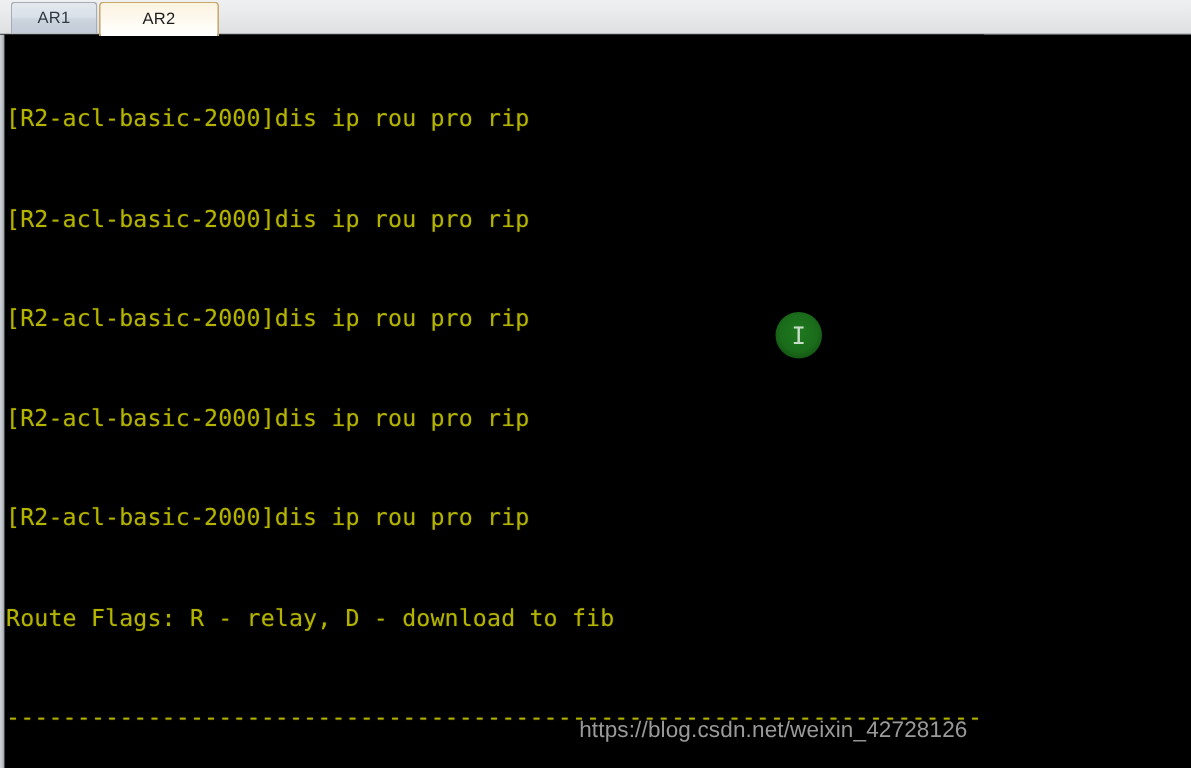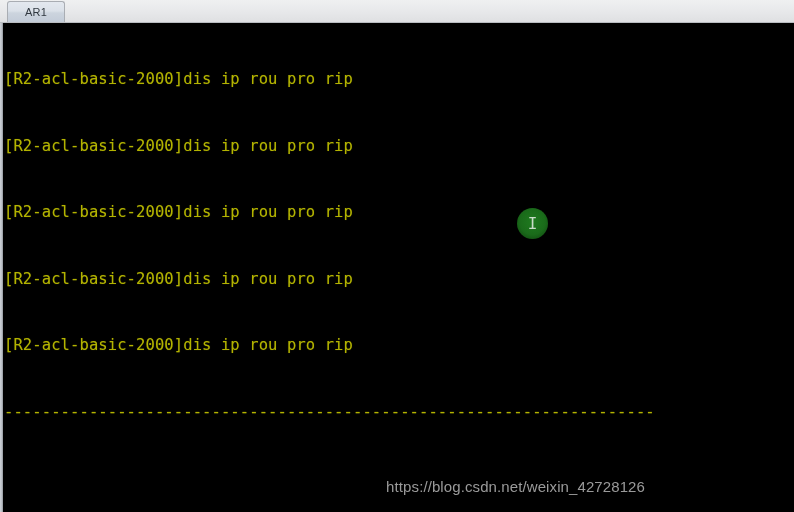--- a/index.html
+++ b/index.html
@@ -149,31 +149,33 @@
   }
 </style>
 </head>
 <body>
 
 <div id="app">
 
   <div class="tabbar">
     <div class="tabbar-fill"></div>
     <div class="tab tab-inactive">AR1</div>
+    <div class="tab tab-active">AR2</div>
   </div>
 
   <div class="terminal">
     <div class="term-left-border"></div>
 
     <div class="term-body">
       <div class="term-line">[R2-acl-basic-2000]dis ip rou pro rip</div>
       <div class="term-line">[R2-acl-basic-2000]dis ip rou pro rip</div>
       <div class="term-line">[R2-acl-basic-2000]dis ip rou pro rip</div>
       <div class="term-line">[R2-acl-basic-2000]dis ip rou pro rip</div>
       <div class="term-line">[R2-acl-basic-2000]dis ip rou pro rip</div>
+      <div class="term-line">Route Flags: R - relay, D - download to fib</div>
       <div class="term-line">------------------------------------------------------------------------------</div>
       
       
       
       
       
       
       
       
       

